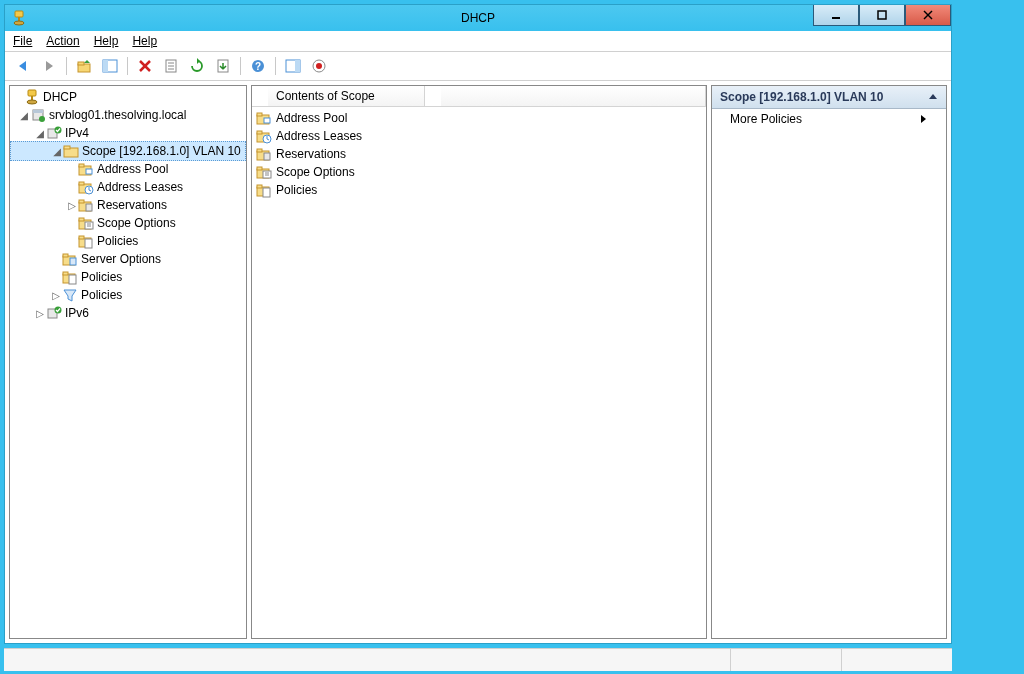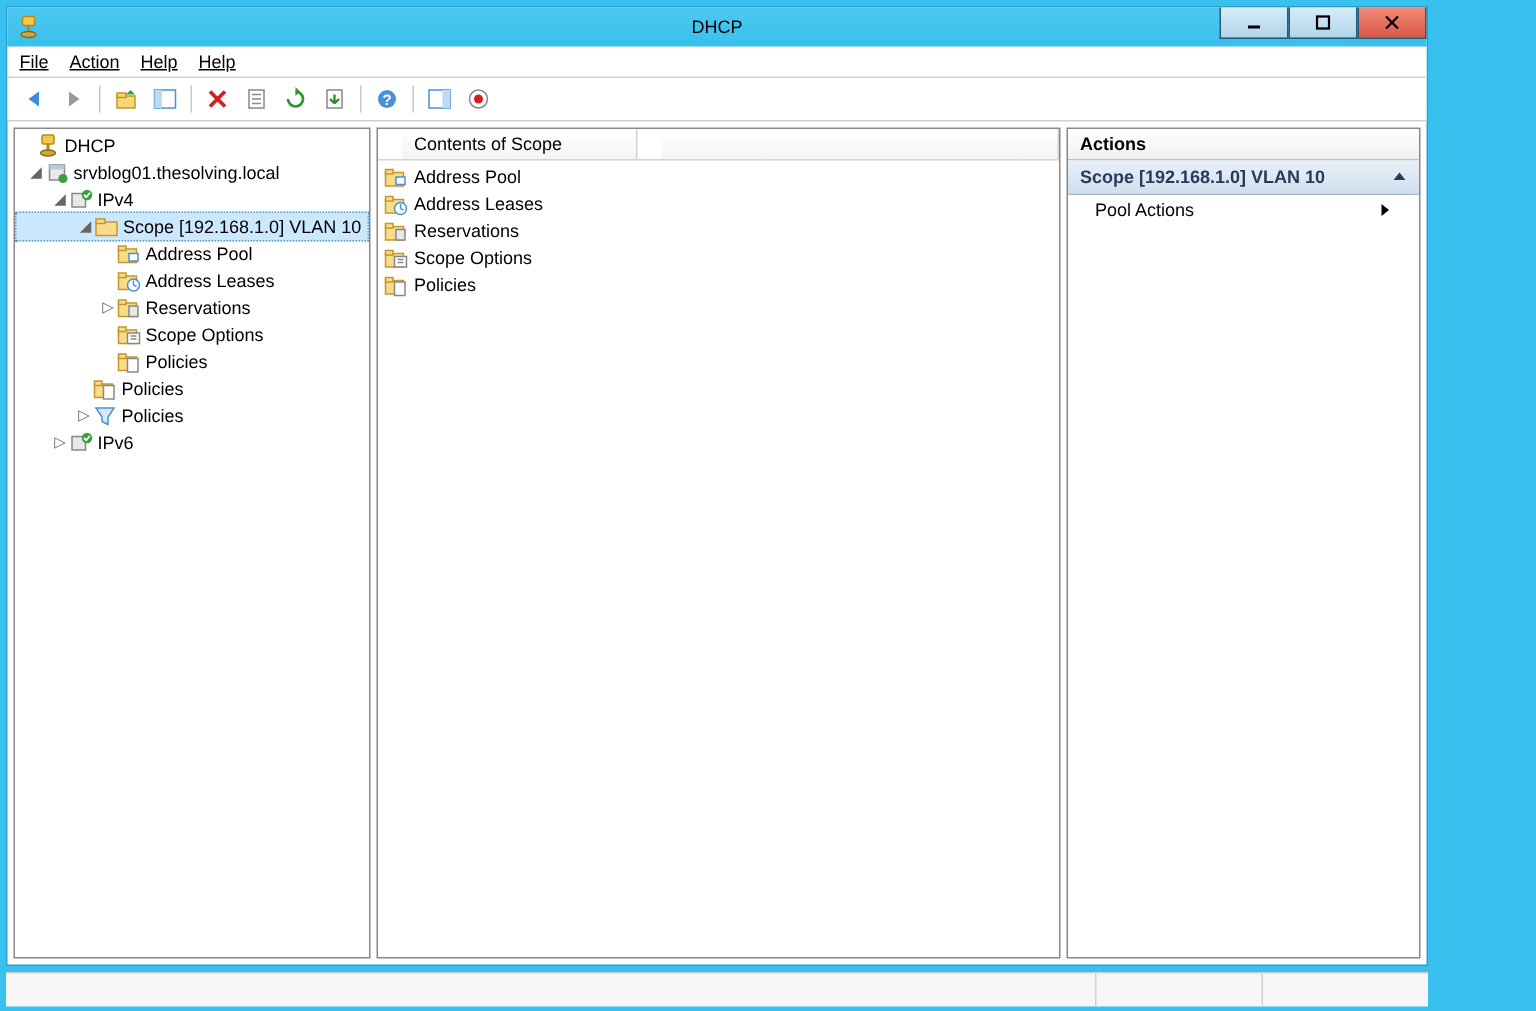--- a/index.html
+++ b/index.html
@@ -271,20 +271,30 @@
             <span class="ticon">
                 <svg width="16" height="16">
                   <rect x="1" y="5" width="12" height="9" fill="#f7dd8a" stroke="#c6952e"></rect>
                   <rect x="1" y="3" width="5" height="3" fill="#f7dd8a" stroke="#c6952e"></rect>
                   <rect x="7" y="6" width="7" height="9" fill="#fff" stroke="#888"></rect>
                 </svg>
               </span>
             <span class="lbl">Policies</span>
           </div>
 
+          <div class="tree-row" style="padding-left:52px">
+            <span class="ticon">
+                <svg width="16" height="16">
+                  <rect x="1" y="5" width="12" height="9" fill="#f7dd8a" stroke="#c6952e"></rect>
+                  <rect x="1" y="3" width="5" height="3" fill="#f7dd8a" stroke="#c6952e"></rect>
+                  <rect x="8" y="7" width="6" height="7" fill="#d8e8f8" stroke="#4a90d6"></rect>
+                </svg>
+              </span>
+            <span class="lbl">Server Options</span>
+          </div>
 
           <div class="tree-row" style="padding-left:52px">
             <span class="ticon">
                 <svg width="16" height="16">
                   <rect x="1" y="5" width="12" height="9" fill="#f7dd8a" stroke="#c6952e"></rect>
                   <rect x="1" y="3" width="5" height="3" fill="#f7dd8a" stroke="#c6952e"></rect>
                   <rect x="7" y="6" width="7" height="9" fill="#fff" stroke="#888"></rect>
                 </svg>
               </span>
             <span class="lbl">Policies</span>
@@ -374,33 +384,30 @@
                   <rect x="1" y="3" width="5" height="3" fill="#f7dd8a" stroke="#c6952e"></rect>
                   <rect x="7" y="6" width="7" height="9" fill="#fff" stroke="#888"></rect>
                 </svg>
               </span>
             <span>Policies</span>
           </div>
         </div>
       </div>
 
       <div class="panel actions-panel">
-        <div class="actions-header">
-            <span>Actions</span>
-          </div>
         <div class="actions-scope">
           <span class="scp">Scope [192.168.1.0] VLAN 10</span>
           <span>
               <svg width="10" height="10">
                 <path d="M1 7 L5 2 L9 7 Z" fill="#2a3a5a"></path>
               </svg>
             </span>
         </div>
         <div class="actions-item">
-          <span>Pool Actions</span>
+          <span>More Policies</span>
           <span>
               <svg width="8" height="10">
                 <path d="M1 1 L6 5 L1 9 Z" fill="#000"></path>
               </svg>
             </span>
         </div>
       </div>
     </div>
 
   </div>

